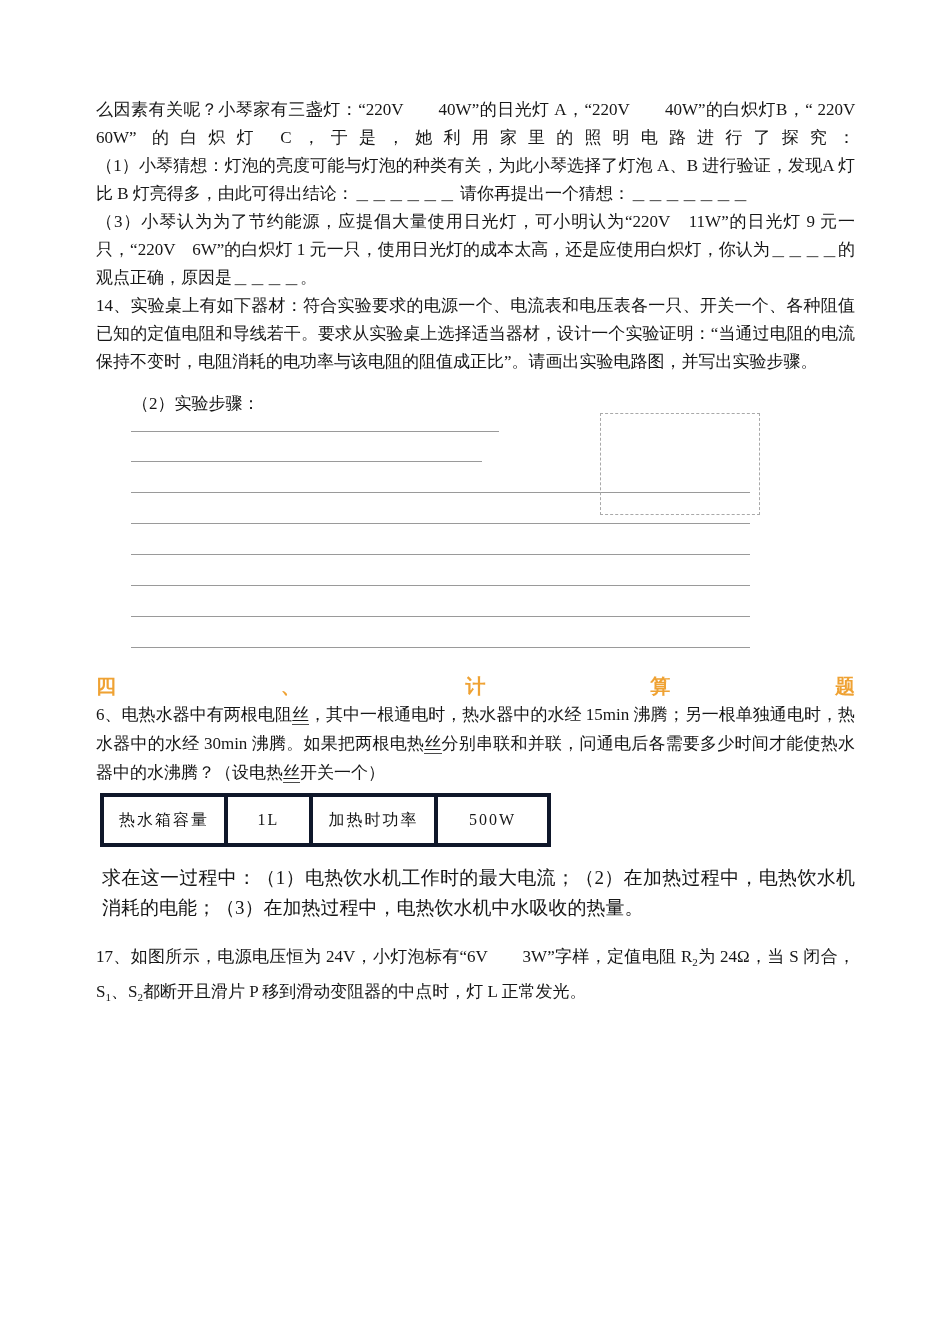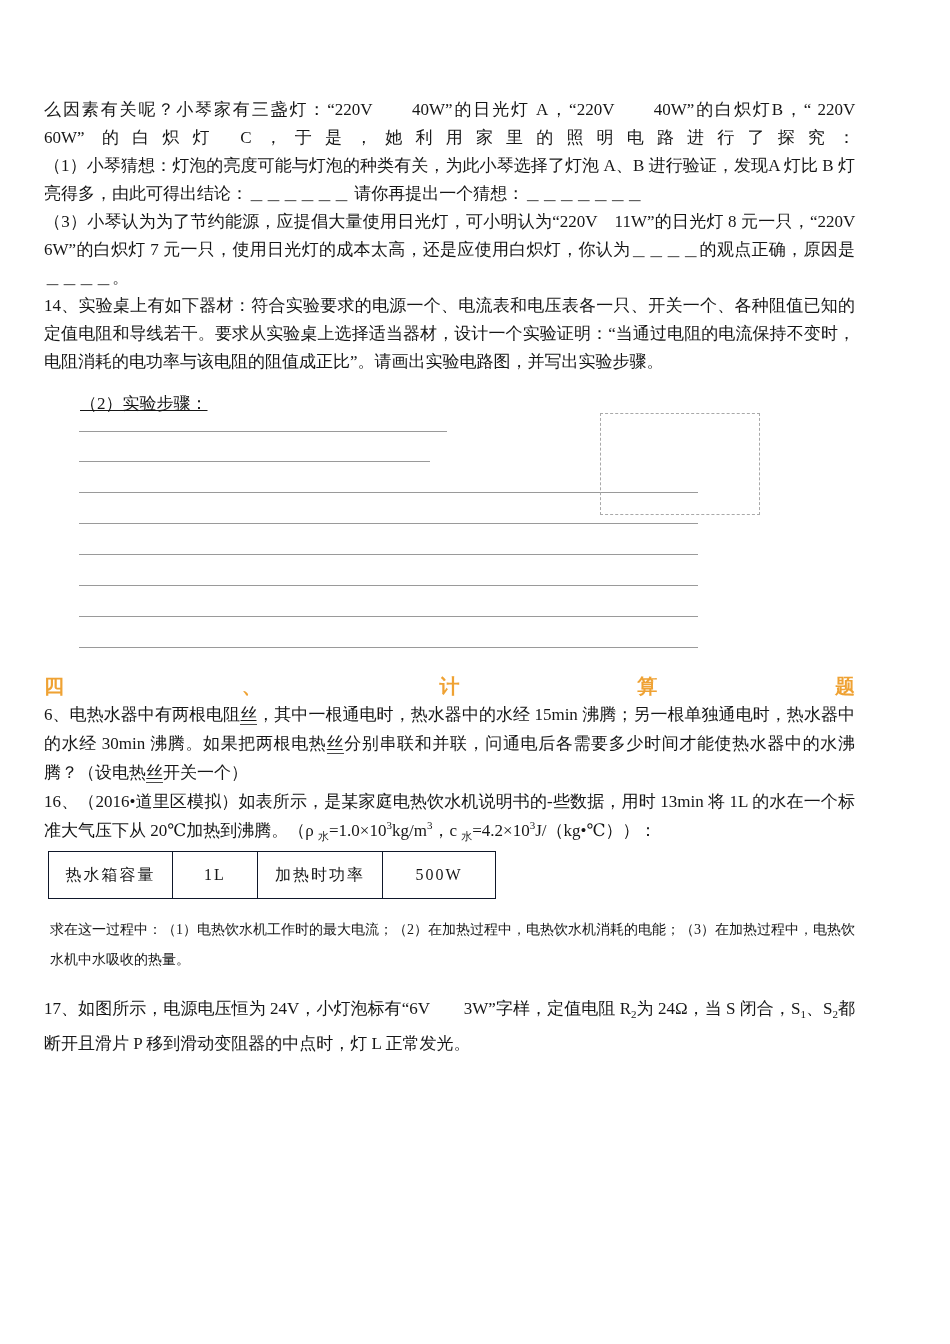--- a/index.html
+++ b/index.html
@@ -5,29 +5,29 @@
   html,body { margin:0; padding:0; background:#ffffff; }
   body {
     width:950px; height:1344px;
     font-family:"Liberation Serif","DejaVu Serif",serif;
     color:#161616;
     -webkit-font-smoothing:antialiased;
   }
   .page {
     position:relative; box-sizing:border-box;
     width:950px; height:1344px;
-    padding:96px 95px 0 44px;
+    padding:96px 95px 0 96px;
     overflow:hidden;
   }
   p { margin:0; text-align:justify; text-justify:inter-ideograph; }
   .body-a { font-size:17px; line-height:28px; }
   .body-b { font-size:17px; line-height:29px; }
   .stretch { text-align-last:justify; }
   .sub-label { padding-left:36px; }
-  .gap-label { margin-top:14px;text-decoration:underline; }
+  .gap-label { margin-top:14px; }
 
   .ans-line { height:0; border-top:1px solid #9a9a9a; margin-left:35px; }
   .ans-short-1 { width:368px; margin-top:13px; }
   .ans-short-2 { width:351px; margin-top:29px; }
   .ans-long { width:619px; margin-top:30px; }
 
   .section-heading {
     margin-top:24px;
     display:flex; justify-content:space-between;
     font-weight:bold; font-size:20px; line-height:28px;
@@ -39,42 +39,42 @@
     border:1px dashed #a9a9a9;
     background:transparent;
   }
 
   table.spec-table {
     border-collapse:collapse;
     margin:6px 0 0 4px;
     table-layout:fixed;
   }
   table.spec-table td {
-    border:1px solid #0f172a;
+    border:4px solid #0f172a;
     height:46px;
     text-align:center; vertical-align:middle;
     font-size:16px;
     letter-spacing:2px;
     padding:0;
   }
-  .tasks { margin-top:16px; padding-left:6px; font-size:14px; line-height:30px; }
+  .tasks { margin-top:16px; padding-left:6px; font-size:19px; line-height:30px; }
   .q17 { margin-top:16px; font-size:17px; line-height:35px; }
 
   sub { font-size:11px; line-height:0; }
   sup { font-size:11px; line-height:0; }
   .u { border-bottom:1px solid #4a4a4a; }
 </style>
 </head>
 <body>
 
 <div class="page">
 
   <p class="body-a stretch">么因素有关呢？小琴家有三盏灯：“220V　　40W”的日光灯 A，“220V　　40W”的白炽灯B，“ 220V　　60W” 的白炽灯 C，于是，她利用家里的照明电路进行了探究：</p>
   <p class="body-a">（1）小琴猜想：灯泡的亮度可能与灯泡的种类有关，为此小琴选择了灯泡 A、B 进行验证，发现A 灯比 B 灯亮得多，由此可得出结论：＿＿＿＿＿＿ 请你再提出一个猜想：＿＿＿＿＿＿＿</p>
-  <p class="body-a">（3）小琴认为为了节约能源，应提倡大量使用日光灯，可小明认为“220V　11W”的日光灯 8 元一只，“220V　6W”的白炽灯 7 元一只，使用日光灯的成本太高，还是应使用白炽灯，你认为＿＿＿＿的观点正确，原因是＿＿＿＿。</p>
+  <p class="body-a">（3）小琴认为为了节约能源，应提倡大量使用日光灯，可小明认为“220V　11W”的日光灯 9 元一只，“220V　6W”的白炽灯 1 元一只，使用日光灯的成本太高，还是应使用白炽灯，你认为＿＿＿＿的观点正确，原因是＿＿＿＿。</p>
 
   <p class="body-a">14、实验桌上有如下器材：符合实验要求的电源一个、电流表和电压表各一只、开关一个、各种阻值已知的定值电阻和导线若干。要求从实验桌上选择适当器材，设计一个实验证明：“当通过电阻的电流保持不变时，电阻消耗的电功率与该电阻的阻值成正比”。请画出实验电路图，并写出实验步骤。</p>
   <p class="body-a sub-label gap-label">（2）实验步骤：</p>
 
   <div class="dash-box"></div>
 
   <div class="ans-line ans-short-1"></div>
   <div class="ans-line ans-short-2"></div>
   <div class="ans-line ans-long"></div>
   <div class="ans-line ans-long"></div>
@@ -86,21 +86,20 @@
   <div class="section-heading" id="section-heading" style="color: rgb(239, 162, 51);">
     <span>四</span>
     <span>、</span>
     <span>计</span>
     <span>算</span>
     <span>题</span>
   </div>
 
   <p class="body-b"><span>6、电热水器中有两根电阻</span><span class="u">丝</span><span>，其中一根通电时，热水器中的水经 15min 沸腾；另一根单独通电时，热水器中的水经 30min 沸腾。如果把两根电热</span><span class="u">丝</span><span>分别串联和并联，问通电后各需要多少时间才能使热水器中的水沸腾？（设电热</span><span class="u">丝</span><span>开关一个）</span></p>
 
-  <p class="body-b"><span>16、（2016•道里区模拟）如表所示，是某家庭电热饮水机说明书的-些数据，用时 13min 将 1L 的水在一个标准大气压下从 20℃加热到沸腾。（ρ </span><sub>水</sub><span>=1.0×10</span><sup>3</sup><span>kg/m</span><sup>3</sup><span>，c </span><sub>水</sub><span>=4.2×10</span><sup>3</sup><span>J/（kg•℃））：</span></p>
 
   <table class="spec-table">
     <colgroup>
       <col style="width:124px">
         <col style="width:85px">
         <col style="width:125px">
         <col style="width:113px">
     </colgroup>
     <tbody>
       <tr>

